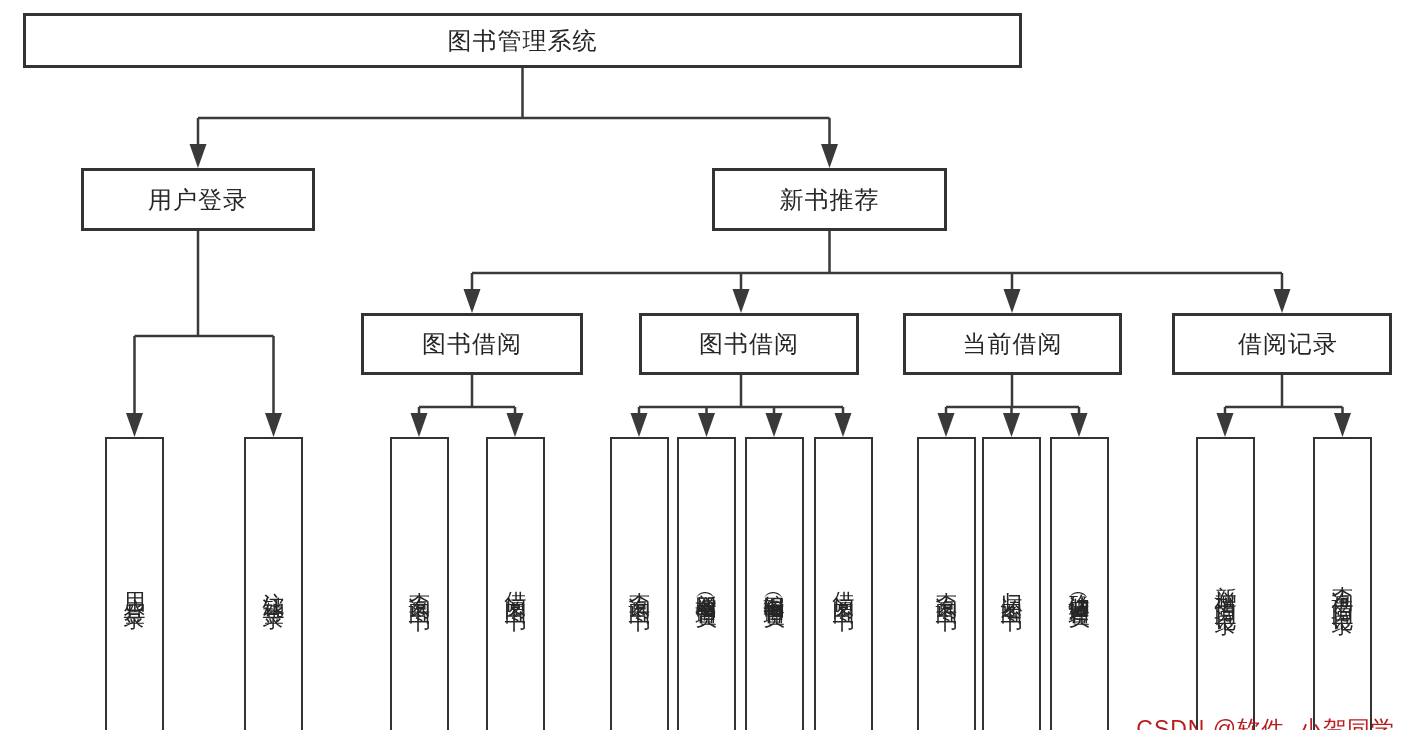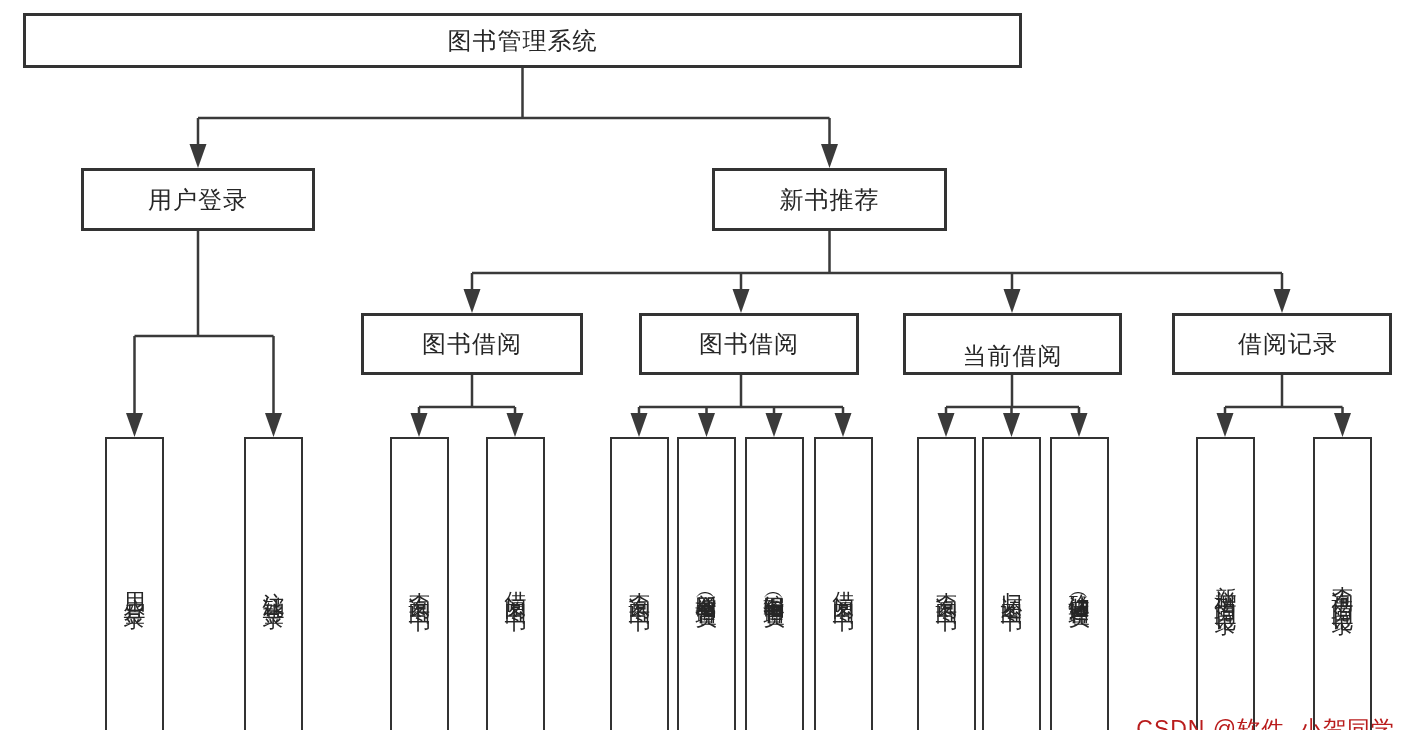--- a/index.html
+++ b/index.html
@@ -83,21 +83,21 @@
   <div class="hnode" style="left:712px;top:168px;width:235px;height:63px;">
     <span>新书推荐</span>
   </div>
 
   <div class="hnode" style="left:361px;top:313px;width:222px;height:62px;">
     <span>图书借阅</span>
   </div>
   <div class="hnode" style="left:631px;top:313px;width:220px;height:62px;margin-left:8px;">
     <span>图书借阅</span>
   </div>
-  <div class="hnode" style="left:903px;top:313px;width:219px;height:62px;align-items:flex-end;">
+  <div class="hnode" style="left:903px;top:313px;width:219px;height:62px;">
     <span>当前借阅</span>
   </div>
   <div class="hnode" style="left:1172px;top:313px;width:220px;height:62px;padding-left:12px;">
     <span>借阅记录</span>
   </div>
 
   <div class="leaf" style="left:105px;">
     <span class="vtext">用户登录</span>
   </div>
   <div class="leaf" style="left:244px;">

